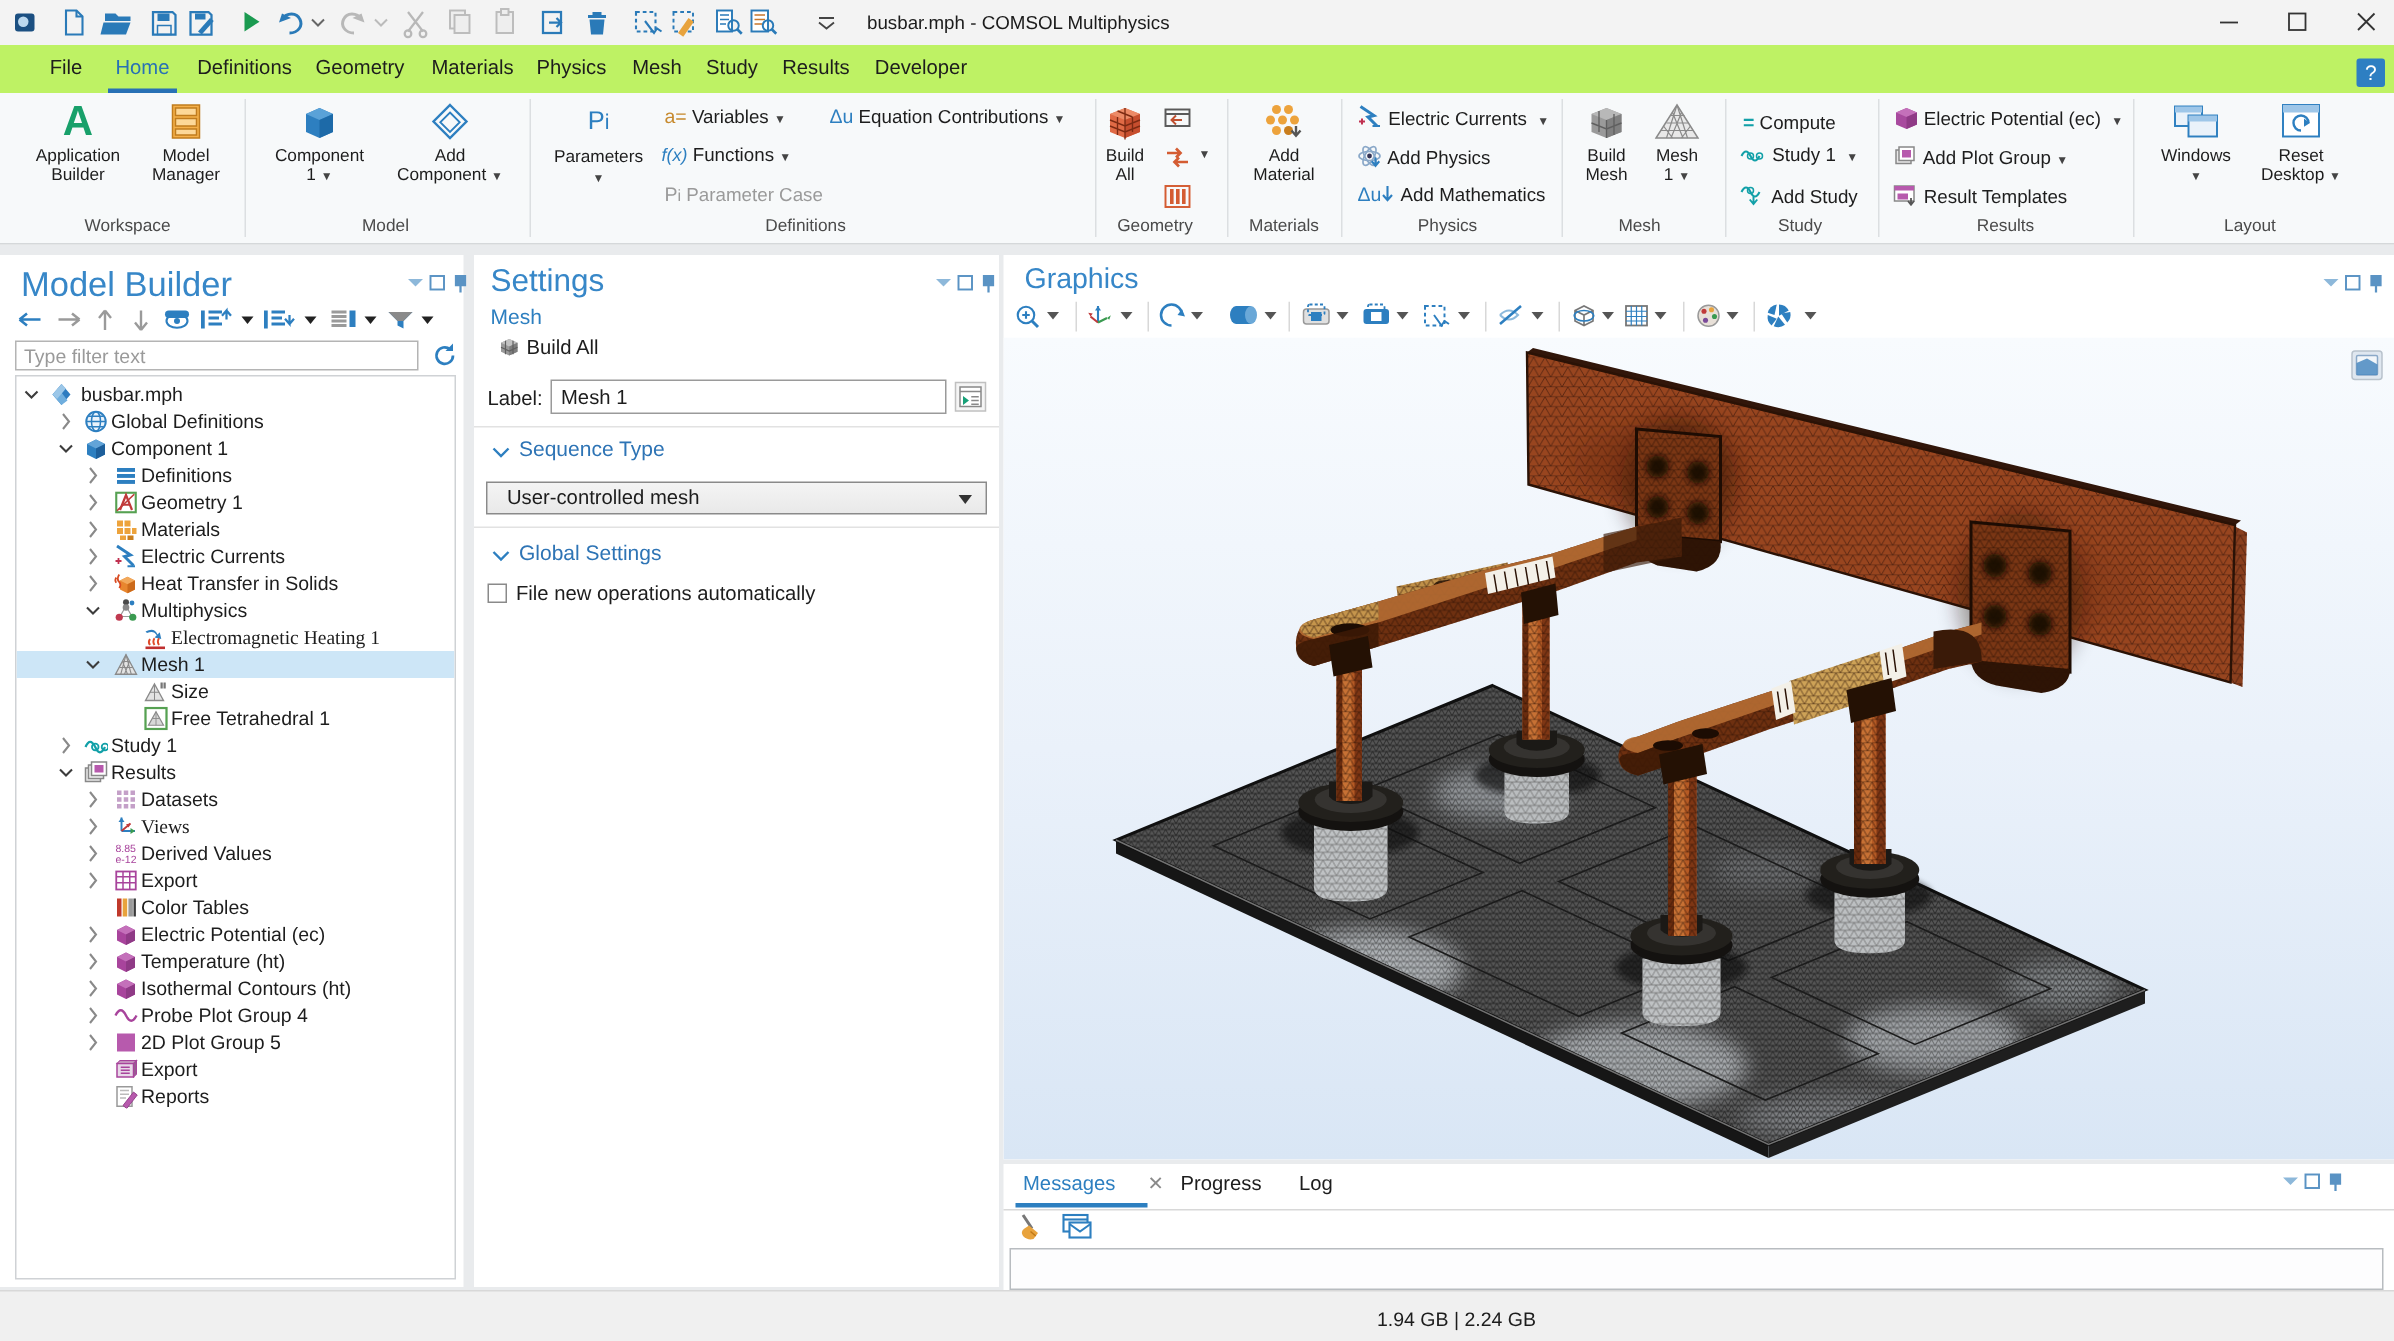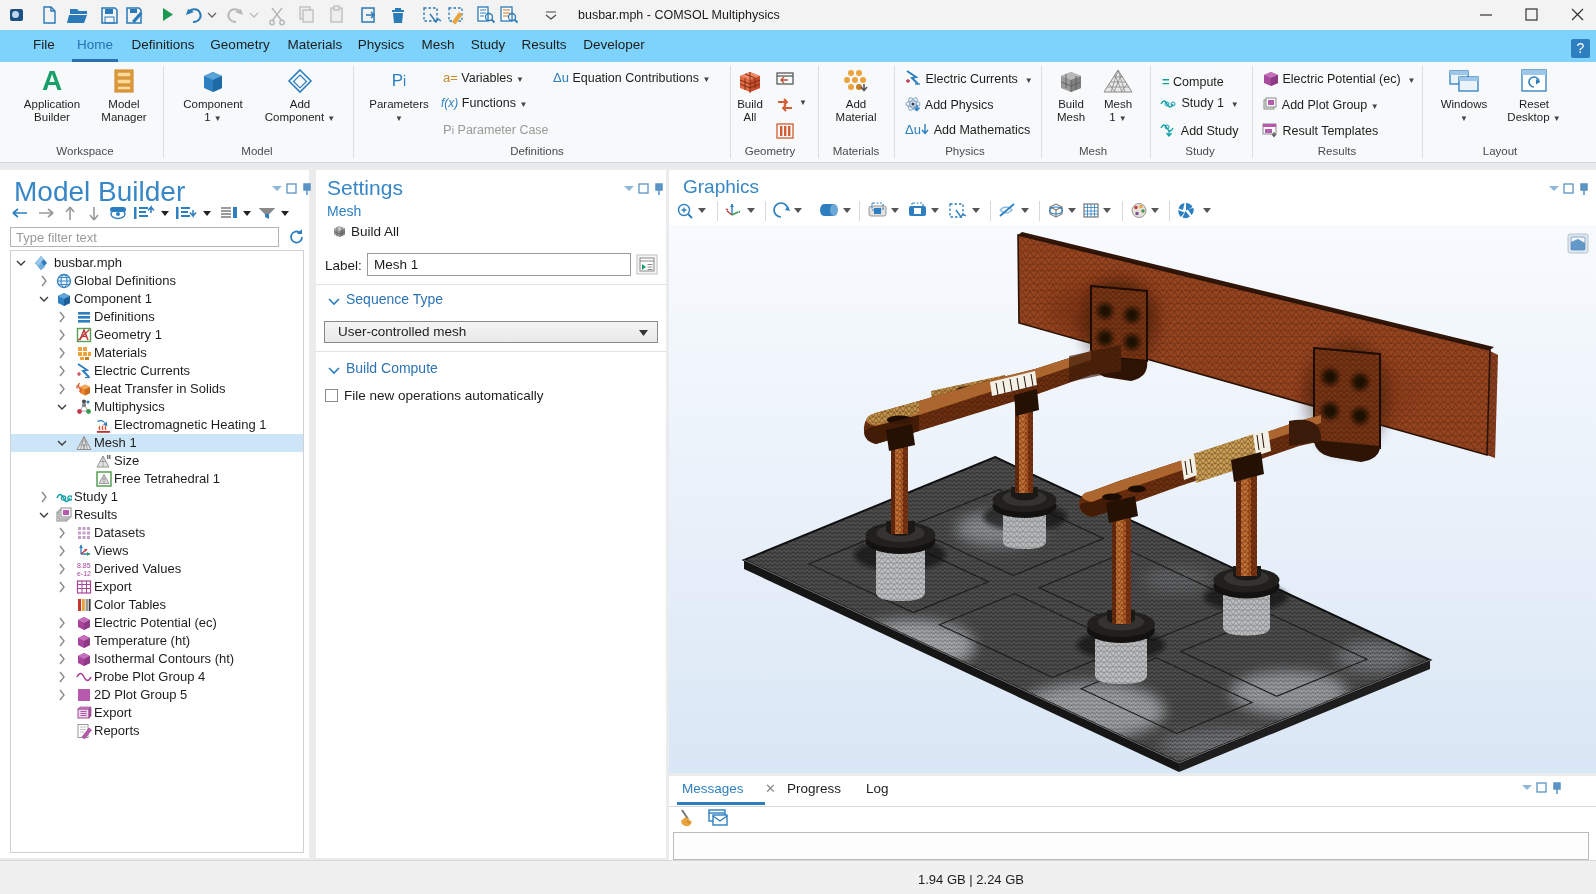--- a/index.html
+++ b/index.html
@@ -1,21 +1,21 @@
 <!DOCTYPE html>
 <html><head>
 <meta charset="utf-8">
 <style>
 * { margin:0; padding:0; box-sizing:border-box; }
 html,body { width:1596px; height:894px; overflow:hidden; font-family:"Liberation Sans", sans-serif; }
 body { position:relative; background:#e9ebed; }
 .abs { position:absolute; }
 
 #titlebar { left:0; top:0; width:1596px; height:30px; background:#f3f3f3; }
-#menubar { left:0; top:30px; width:1596px; height:32px; background:#7dd3fc;padding-left:13px; }
+#menubar { left:0; top:30px; width:1596px; height:32px; background:#bef264;padding-left:13px; }
 .menu-item { position:absolute; top:0; height:32px; line-height:30px; font-size:13.5px; color:#1d1d1d; text-align:center; }
 .menu-item.active { color:#2871b5; border-bottom:3px solid #2871b5; }
 #ribbon { left:0; top:62px; width:1596px; height:101px; background:#f7f9fa; border-bottom:1px solid #d5d8da; }
 .rsep { position:absolute; top:4px; width:1px; height:92px; background:#dcdfe1; }
 .rlabel { position:absolute; top:83px; font-size:11.5px; color:#4a4a4a; text-align:center; }
 .rbig { position:absolute; top:4px; text-align:center; font-size:11.5px; color:#1d1d1d; line-height:13px; }
 .rbig .ric { display:block; margin:2px auto 4px auto; }
 .rsmall { position:absolute; font-size:12.5px; color:#1d1d1d; height:15px; line-height:15px; white-space:nowrap; }
 .chev { color:#444; font-size:8px; }
 
@@ -294,21 +294,21 @@
       </svg>Windows<br><span class="chev">▼</span></div>
   <div class="rbig" style="left:1496px; width:76px;"><svg class="ric" width="28" height="26">
         <rect x="2" y="2" width="24" height="21" fill="#fff" stroke="#2d7fc0" stroke-width="1.3"></rect>
         <rect x="2" y="2" width="24" height="5" fill="#9ec6e8"></rect>
         <path d="M14 19 a5 5 0 1 1 5 -5" fill="none" stroke="#2d7fc0" stroke-width="1.6"></path>
         <path d="M16 11 l4 3 l-4 2.5 z" fill="#2d7fc0"></path>
       </svg>Reset<br>Desktop <span class="chev">▼</span></div>
 </div>
 
 <div class="panel" id="modelbuilder" style="left:0px; top:170px; width:309px; height:688px; border:none;">
-  <div class="abs ptitle" style="left:14px; top:6px; font-size:28px;">Model Builder</div>
+  <div class="abs ptitle" style="left:14px; top:6px; font-size:23px;">Model Builder</div>
   <svg class="abs" style="left:270px; top:12px;" width="42" height="14">
       <path d="M2 4 l5 5 l5 -5 z" fill="#8db8da"></path>
       <rect x="17" y="2" width="9" height="9" fill="none" stroke="#5a93c4" stroke-width="1.3"></rect>
       <path d="M34 2 h6 v6 h-6 z M37 8 v5" stroke="#5a93c4" stroke-width="1.5" fill="#5a93c4"></path>
     </svg>
   <svg class="abs" style="left:11px; top:34px;" width="290" height="18">
     <path d="M2 9 h14 m-14 0 l5 -4 m-5 4 l5 4" stroke="#2d7fc0" stroke-width="1.7" fill="none"></path>
     <path d="M42 9 h-14 m14 0 l-5 -4 m5 4 l-5 4" stroke="#9a9a9a" stroke-width="1.7" fill="none"></path>
     <path d="M59 16 v-13 m0 0 l-4 5 m4 -5 l4 5" stroke="#9a9a9a" stroke-width="1.6" fill="none"></path>
     <path d="M83 3 v13 m0 0 l-4 -5 m4 5 l4 -5" stroke="#9a9a9a" stroke-width="1.6" fill="none"></path>
@@ -460,21 +460,21 @@
             <path d="M8 5 L4 12 M8 5 L12 12 M4 12 L12 12 M8 5 L8 1"></path>
           </g>
           <circle cx="8" cy="2.5" r="2" fill="#4a4a4a"></circle>
           <circle cx="8" cy="6" r="2.2" fill="#888"></circle>
           <circle cx="3.5" cy="12.5" r="2.4" fill="#c03a50"></circle>
           <circle cx="12.5" cy="12.5" r="2.4" fill="#3a9a50"></circle>
           <circle cx="12" cy="3" r="1.6" fill="#2d7fc0"></circle>
         </svg>
         <span class="tlabel" style="left:83px;">Multiphysics</span>
       </div>
-<div class="trow" style="top:165px;">
+<div class="trow" style="top:165px;font-family:Liberation Serif, serif;">
         <svg class="ticon" style="left:85px;" width="16" height="16">
           <path d="M1 4 q6 -3 8 2 l1.5 -1.5 l1 4.5 l-4.5 -1 l1.5 -1.5 q-2 -3.5 -6.5 -1.5" fill="#2d7fc0"></path>
           <path d="M4 9 q-1.5 2 0 4 m3 -4.5 q-1.5 2.2 0 4.5 m3 -4.5 q-1.5 2.2 0 4.5" stroke="#e04a28" stroke-width="1.3" fill="none"></path>
           <rect x="1" y="14" width="13" height="1.8" fill="#c03030"></rect>
         </svg>
         <span class="tlabel" style="left:103px;">Electromagnetic Heating 1</span>
       </div>
 <div class="trow sel" style="top:183px;">
         <svg class="tchev" style="left:46px;" width="10" height="18">
           <path d="M1 7 l4 4 l4 -4" stroke="#3c3c3c" fill="none" stroke-width="1.4"></path>
@@ -541,21 +541,21 @@
             <rect x="2" y="6.5" width="3" height="3"></rect>
             <rect x="6.5" y="6.5" width="3" height="3"></rect>
             <rect x="11" y="6.5" width="3" height="3"></rect>
             <rect x="2" y="11" width="3" height="3"></rect>
             <rect x="6.5" y="11" width="3" height="3"></rect>
             <rect x="11" y="11" width="3" height="3"></rect>
           </g>
         </svg>
         <span class="tlabel" style="left:83px;">Datasets</span>
       </div>
-<div class="trow" style="top:291px;">
+<div class="trow" style="top:291px;font-family:Liberation Serif, serif;">
         <svg class="tchev" style="left:46px;" width="10" height="18">
           <path d="M3 4 l4 5 l-4 5" stroke="#8a8a8a" fill="none" stroke-width="1.4"></path>
         </svg>
         <svg class="ticon" style="left:65px;" width="16" height="16">
           <path d="M5 2 v9 m0 0 h9" stroke="#2d7fc0" stroke-width="1.3" fill="none"></path>
           <path d="M5 2 l-2 3 h4 z" fill="#2d7fc0"></path>
           <path d="M14 11 l-3 -2 v4 z" fill="#3a9a50"></path>
           <path d="M5 11 L11 6" stroke="#c03a3a" stroke-width="1.2"></path>
           <path d="M11 6 l-3 0.5 l1.8 2.2 z" fill="#c03a3a"></path>
         </svg>
@@ -689,21 +689,21 @@
       <path d="M1 3 l5 5 l5 -5" stroke="#2d7fc0" stroke-width="1.6" fill="none"></path>
     </svg>
   <div class="abs" style="left:30px; top:121px; font-size:14px; color:#2e74b5;">Sequence Type</div>
   <div class="abs" style="left:8px; top:151px; width:334px; height:22px; border:1px solid #8a8a8a; background:linear-gradient(#f4f4f4,#e9e9e9); font-size:13.5px; color:#1d1d1d; line-height:20px; padding-left:13px;">User-controlled mesh<svg class="abs" style="right:8px; top:8px;" width="10" height="7">
         <path d="M0 0 h9 l-4.5 6 z" fill="#333"></path>
       </svg></div>
   <div class="abs" style="left:0px; top:181px; width:350px; height:1px; background:#e2e2e2;"></div>
   <svg class="abs" style="left:12px; top:195px;" width="12" height="12">
       <path d="M1 3 l5 5 l5 -5" stroke="#2d7fc0" stroke-width="1.6" fill="none"></path>
     </svg>
-  <div class="abs" style="left:30px; top:190px; font-size:14px; color:#2e74b5;">Build Compute</div>
+  <div class="abs" style="left:30px; top:190px; font-size:14px; color:#2e74b5;">Global Settings</div>
   <div class="abs" style="left:9px; top:219px; width:13px; height:13px; border:1px solid #8a8a8a; background:#fff;"></div>
   <div class="abs" style="left:28px; top:218px; font-size:13.5px; color:#1d1d1d;">File new operations automatically</div>
 </div>
 <div class="panel" id="graphics" style="left:669px; top:170px; width:927px; height:603px; border:none;">
   <div class="abs ptitle" style="left:14px; top:6px; font-size:19px;">Graphics</div>
   <svg class="abs" style="left:878px; top:12px;" width="42" height="14">
       <path d="M2 4 l5 5 l5 -5 z" fill="#8db8da"></path>
       <rect x="17" y="2" width="9" height="9" fill="none" stroke="#5a93c4" stroke-width="1.3"></rect>
       <path d="M34 2 h6 v6 h-6 z M37 8 v5" stroke="#5a93c4" stroke-width="1.5" fill="#5a93c4"></path>
     </svg>

